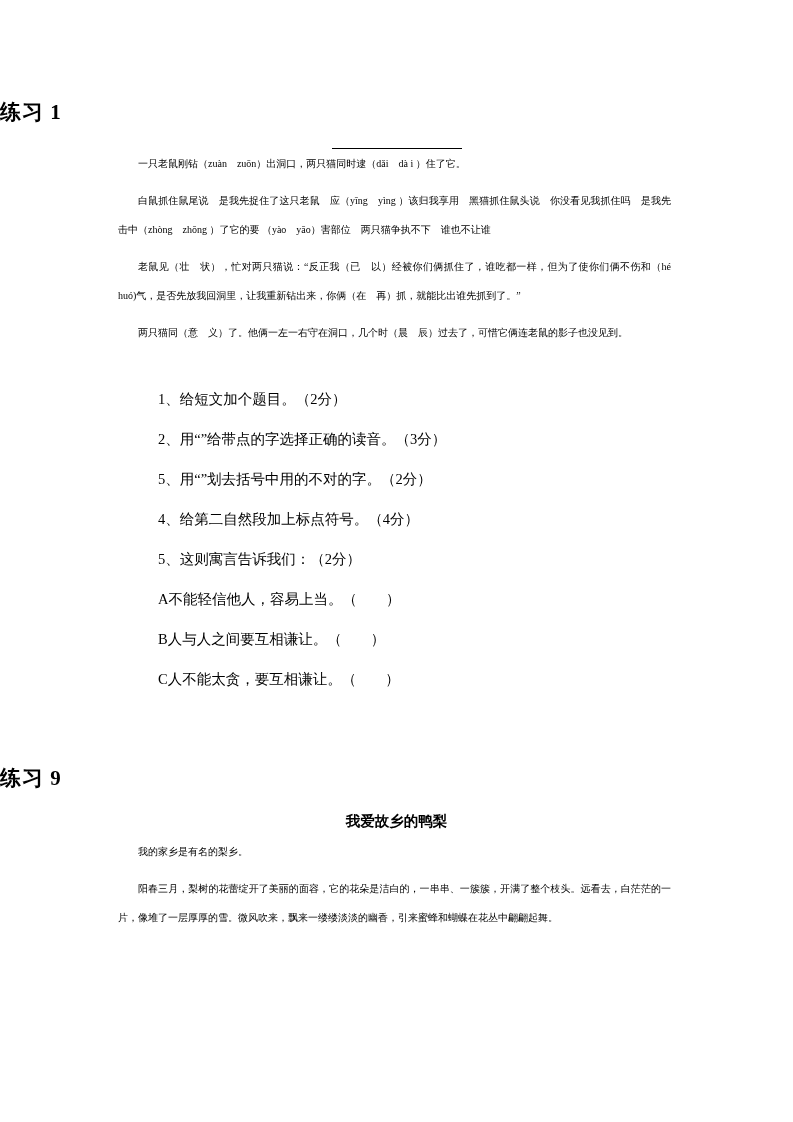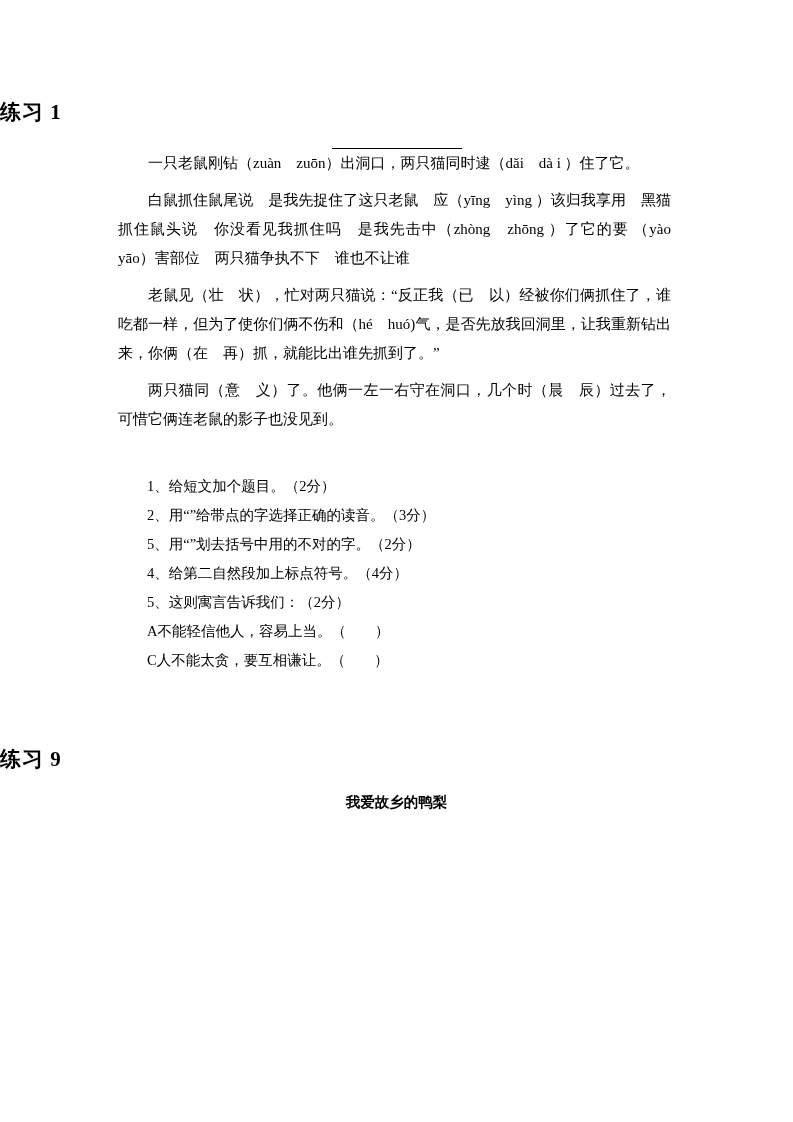--- a/index.html
+++ b/index.html
@@ -33,37 +33,37 @@
   .title-rule {
     width: 130px;
     height: 0;
     border-top: 1px solid #000;
     margin: 22px auto 0 auto;
   }
   .body-block {
     margin: 0 118px 0 118px;
   }
   p.para {
-    font-size: 15px;
+    font-size: 10px;
     line-height: 29px;
     margin: 0 4px 8px 0;
     text-align: justify;
     text-justify: inter-ideograph;
     text-indent: 2em;
   }
   .q-list {
     margin: 0 118px;
     padding: 0;
     list-style: none;
   }
   .q-list li {
     font-size: 14.5px;
     line-height: 29px;
     text-indent: 2em;
-    margin: 0;
+    margin: 11px;
   }
   .q-list li.opt {
     text-indent: 2em;
   }
   #questions {
     margin-top: 38px;
   }
   #ex2-title {
     margin-top: 70px;
   }
@@ -92,20 +92,25 @@
     <p class="para">两只猫同（意　义）了。他俩一左一右守在洞口，几个时（晨　辰）过去了，可惜它俩连老鼠的影子也没见到。</p>
   </div>
 
   <ul class="q-list" id="questions">
     <li>1、给短文加个题目。（2分）</li>
     <li>2、用“”给带点的字选择正确的读音。（3分）</li>
     <li>5、用“”划去括号中用的不对的字。（2分）</li>
     <li>4、给第二自然段加上标点符号。（4分）</li>
     <li>5、这则寓言告诉我们：（2分）</li>
     <li class="opt">A不能轻信他人，容易上当。（　　）</li>
+    <li class="opt">B人与人之间要互相谦让。（　　）</li>
     <li class="opt">C人不能太贪，要互相谦让。（　　）</li>
   </ul>
 
   <div class="exercise-title" id="ex2-title">练习 9</div>
   <div class="sub-title">我爱故乡的鸭梨</div>
 
+  <div class="body-block" id="ex2-body">
+    <p class="para">我的家乡是有名的梨乡。</p>
+    <p class="para">阳春三月，梨树的花蕾绽开了美丽的面容，它的花朵是洁白的，一串串、一簇簇，开满了整个枝头。远看去，白茫茫的一片，像堆了一层厚厚的雪。微风吹来，飘来一缕缕淡淡的幽香，引来蜜蜂和蝴蝶在花丛中翩翩起舞。</p>
+  </div>
 
 </div>
 
 </body></html>

